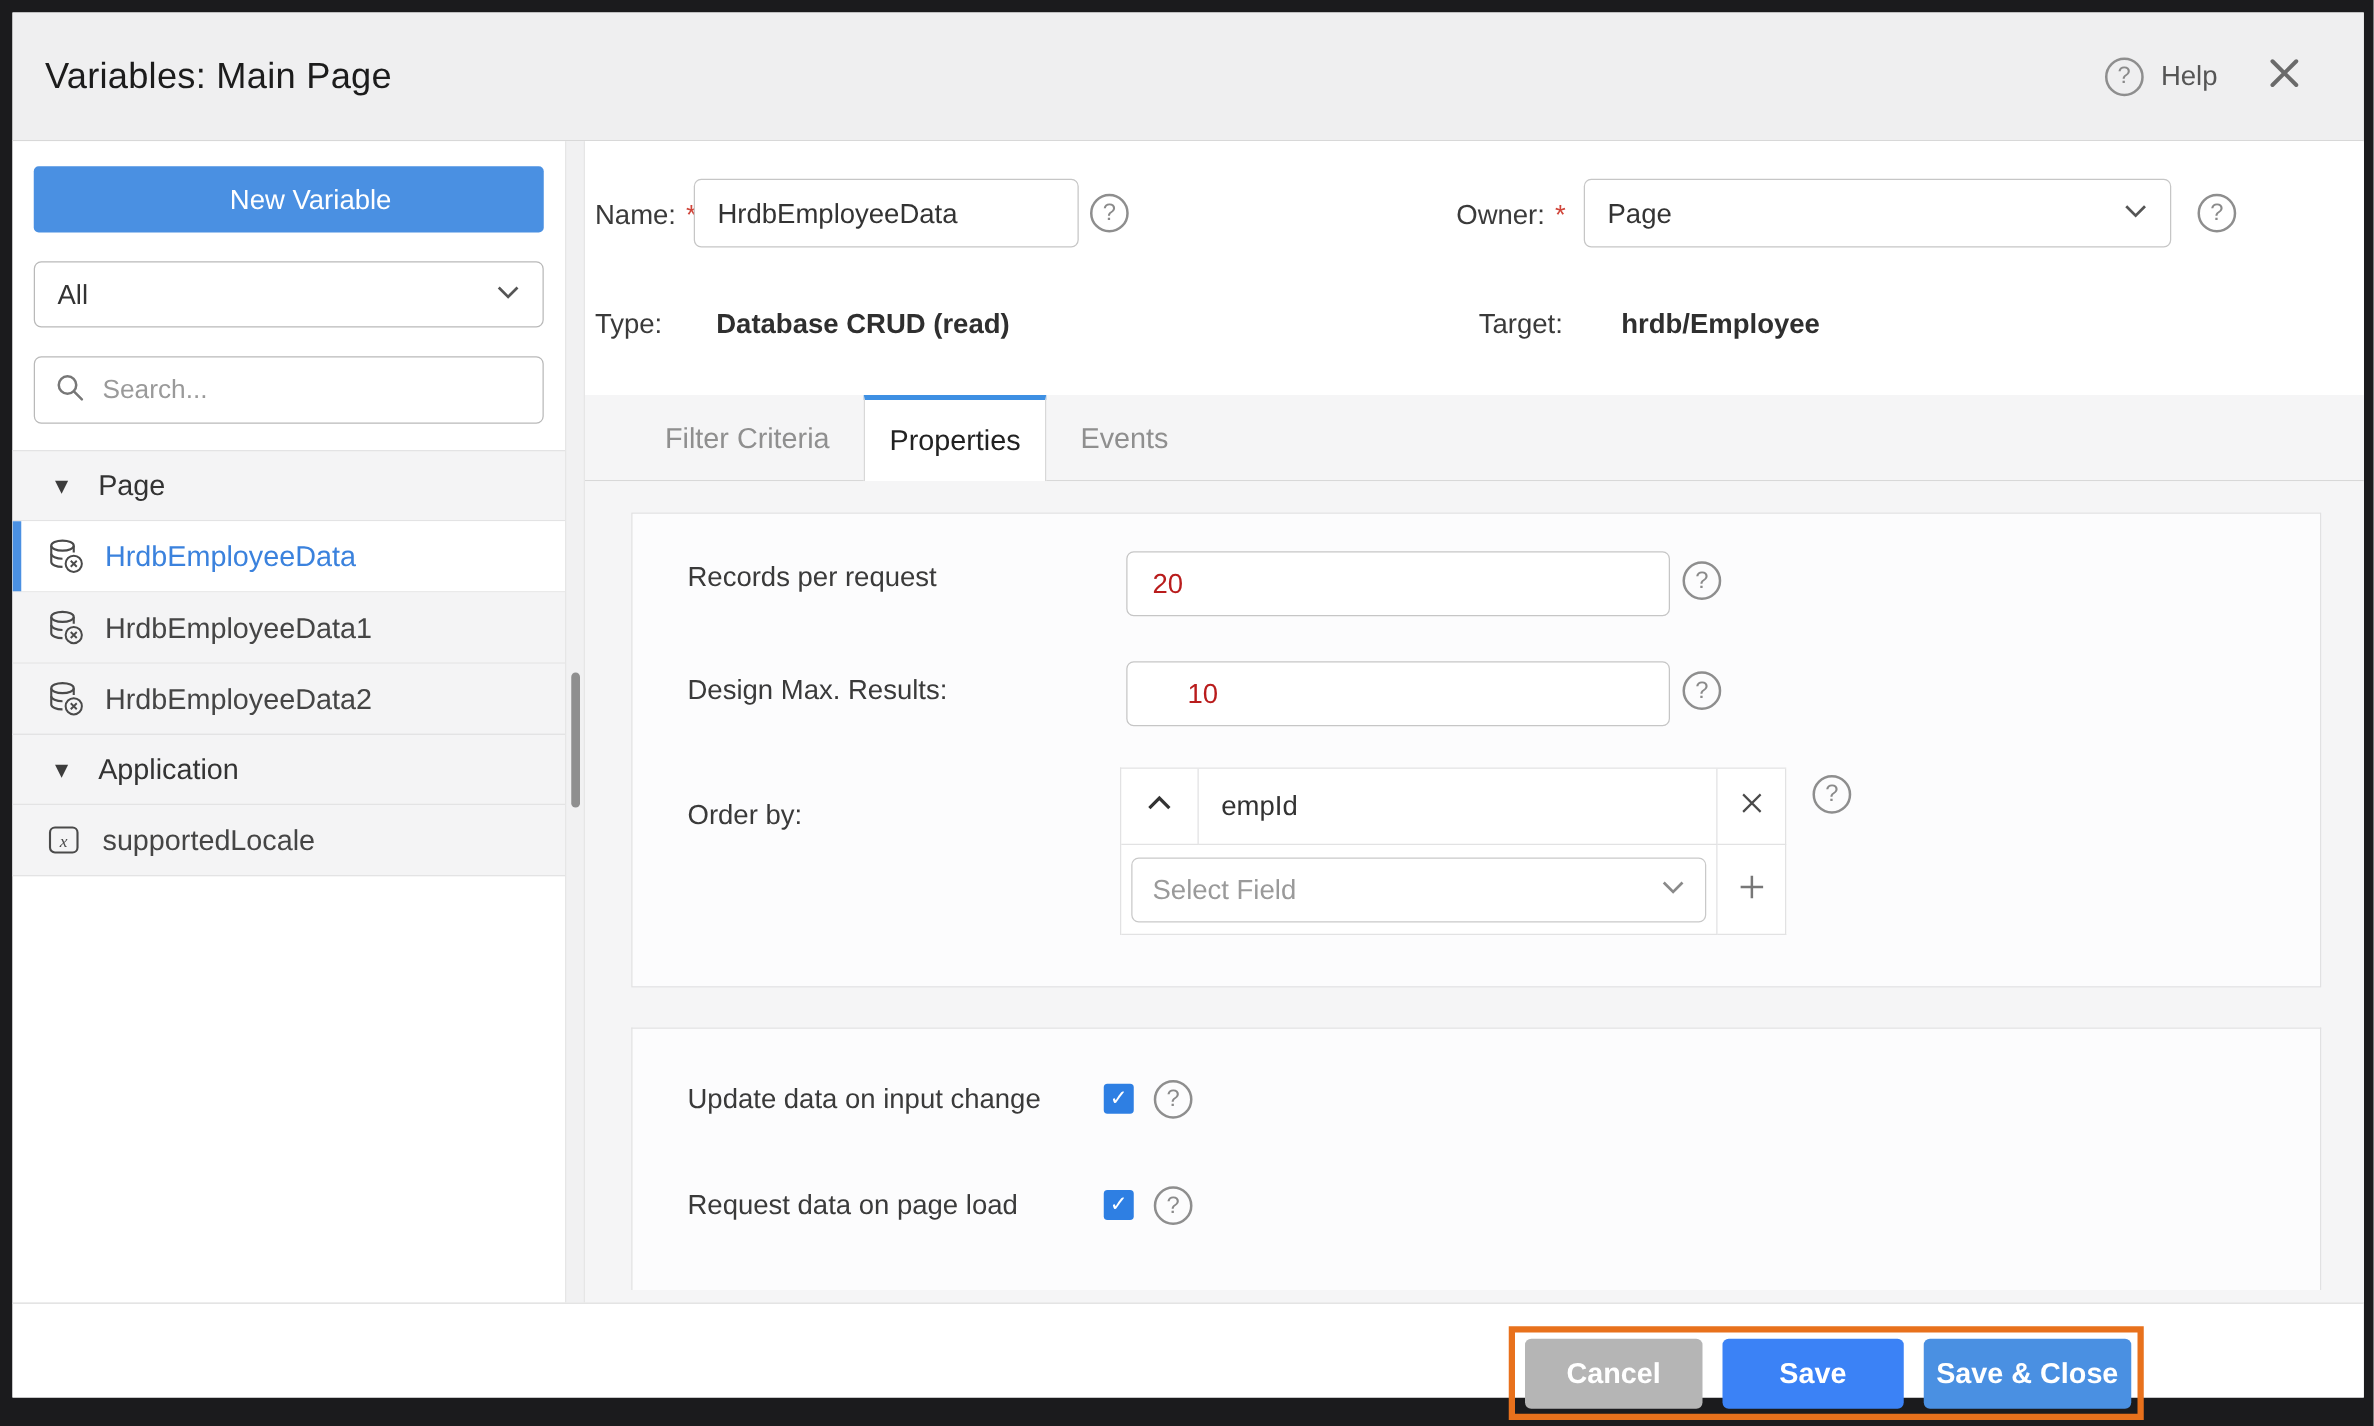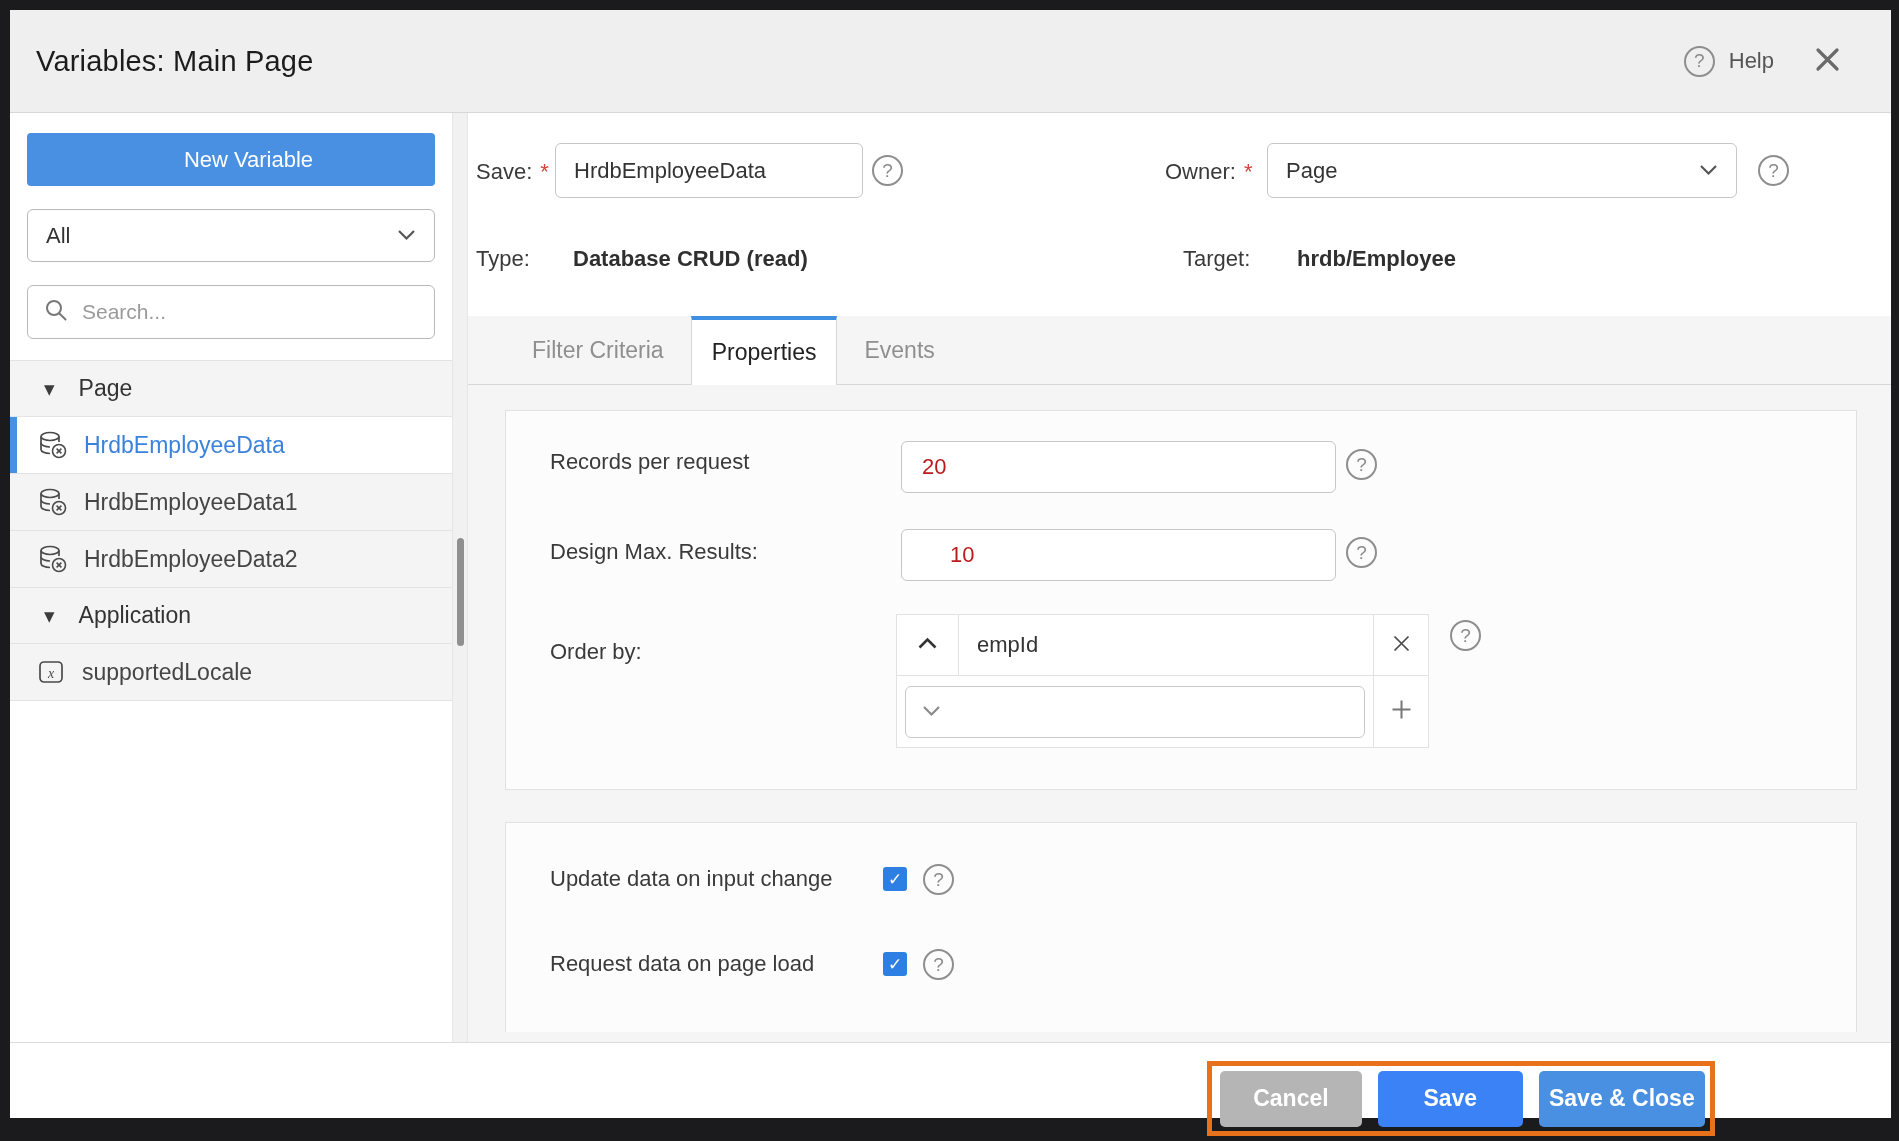--- a/index.html
+++ b/index.html
@@ -229,21 +229,21 @@
       </aside>
 
       <div class="scrollstrip">
         <div class="scroll-thumb"></div>
       </div>
 
       <main class="main">
 
         <div class="form-top">
           <div class="flabel" style="left:8px; top:46px;">
-            <span>Save:</span><span class="req">*</span>
+            <span>Name:</span><span class="req">*</span>
           </div>
           <input class="txt-input" style="left: 87px; top: 30px; width: 308px;" value="HrdbEmployeeData">
           <span class="qicon q-abs" style="left:404px; top:42px;">?</span>
 
           <div class="flabel" style="left:697px; top:46px;">
             <span>Owner:</span><span class="req">*</span>
           </div>
           <div class="sel-box" style="left:799px; top:30px; width:470px;">
             <span class="sb-select-label">Page</span>
             <span>
@@ -292,20 +292,21 @@
                   <span>
                     <svg width="19" height="19" viewBox="0 0 19 19">
                         <path d="M2.5 2.5 L16.5 16.5 M16.5 2.5 L2.5 16.5" stroke="#4a4a4a" stroke-width="1.7"></path>
                       </svg>
                   </span>
                 </div>
               </div>
               <div class="ob-row">
                 <div class="ob-cell ob-selectcell">
                   <div class="ob-select">
+                    <span class="ob-select-label">Select Field</span>
                     <span>
                       <svg width="19" height="12" viewBox="0 0 19 12">
                           <polyline points="2,2 9.5,9.5 17,2" fill="none" stroke="#8a8a8a" stroke-width="2.2"></polyline>
                         </svg>
                     </span>
                   </div>
                 </div>
                 <div class="ob-cell ob-add">
                   <span>
                     <svg width="21" height="21" viewBox="0 0 21 21">

